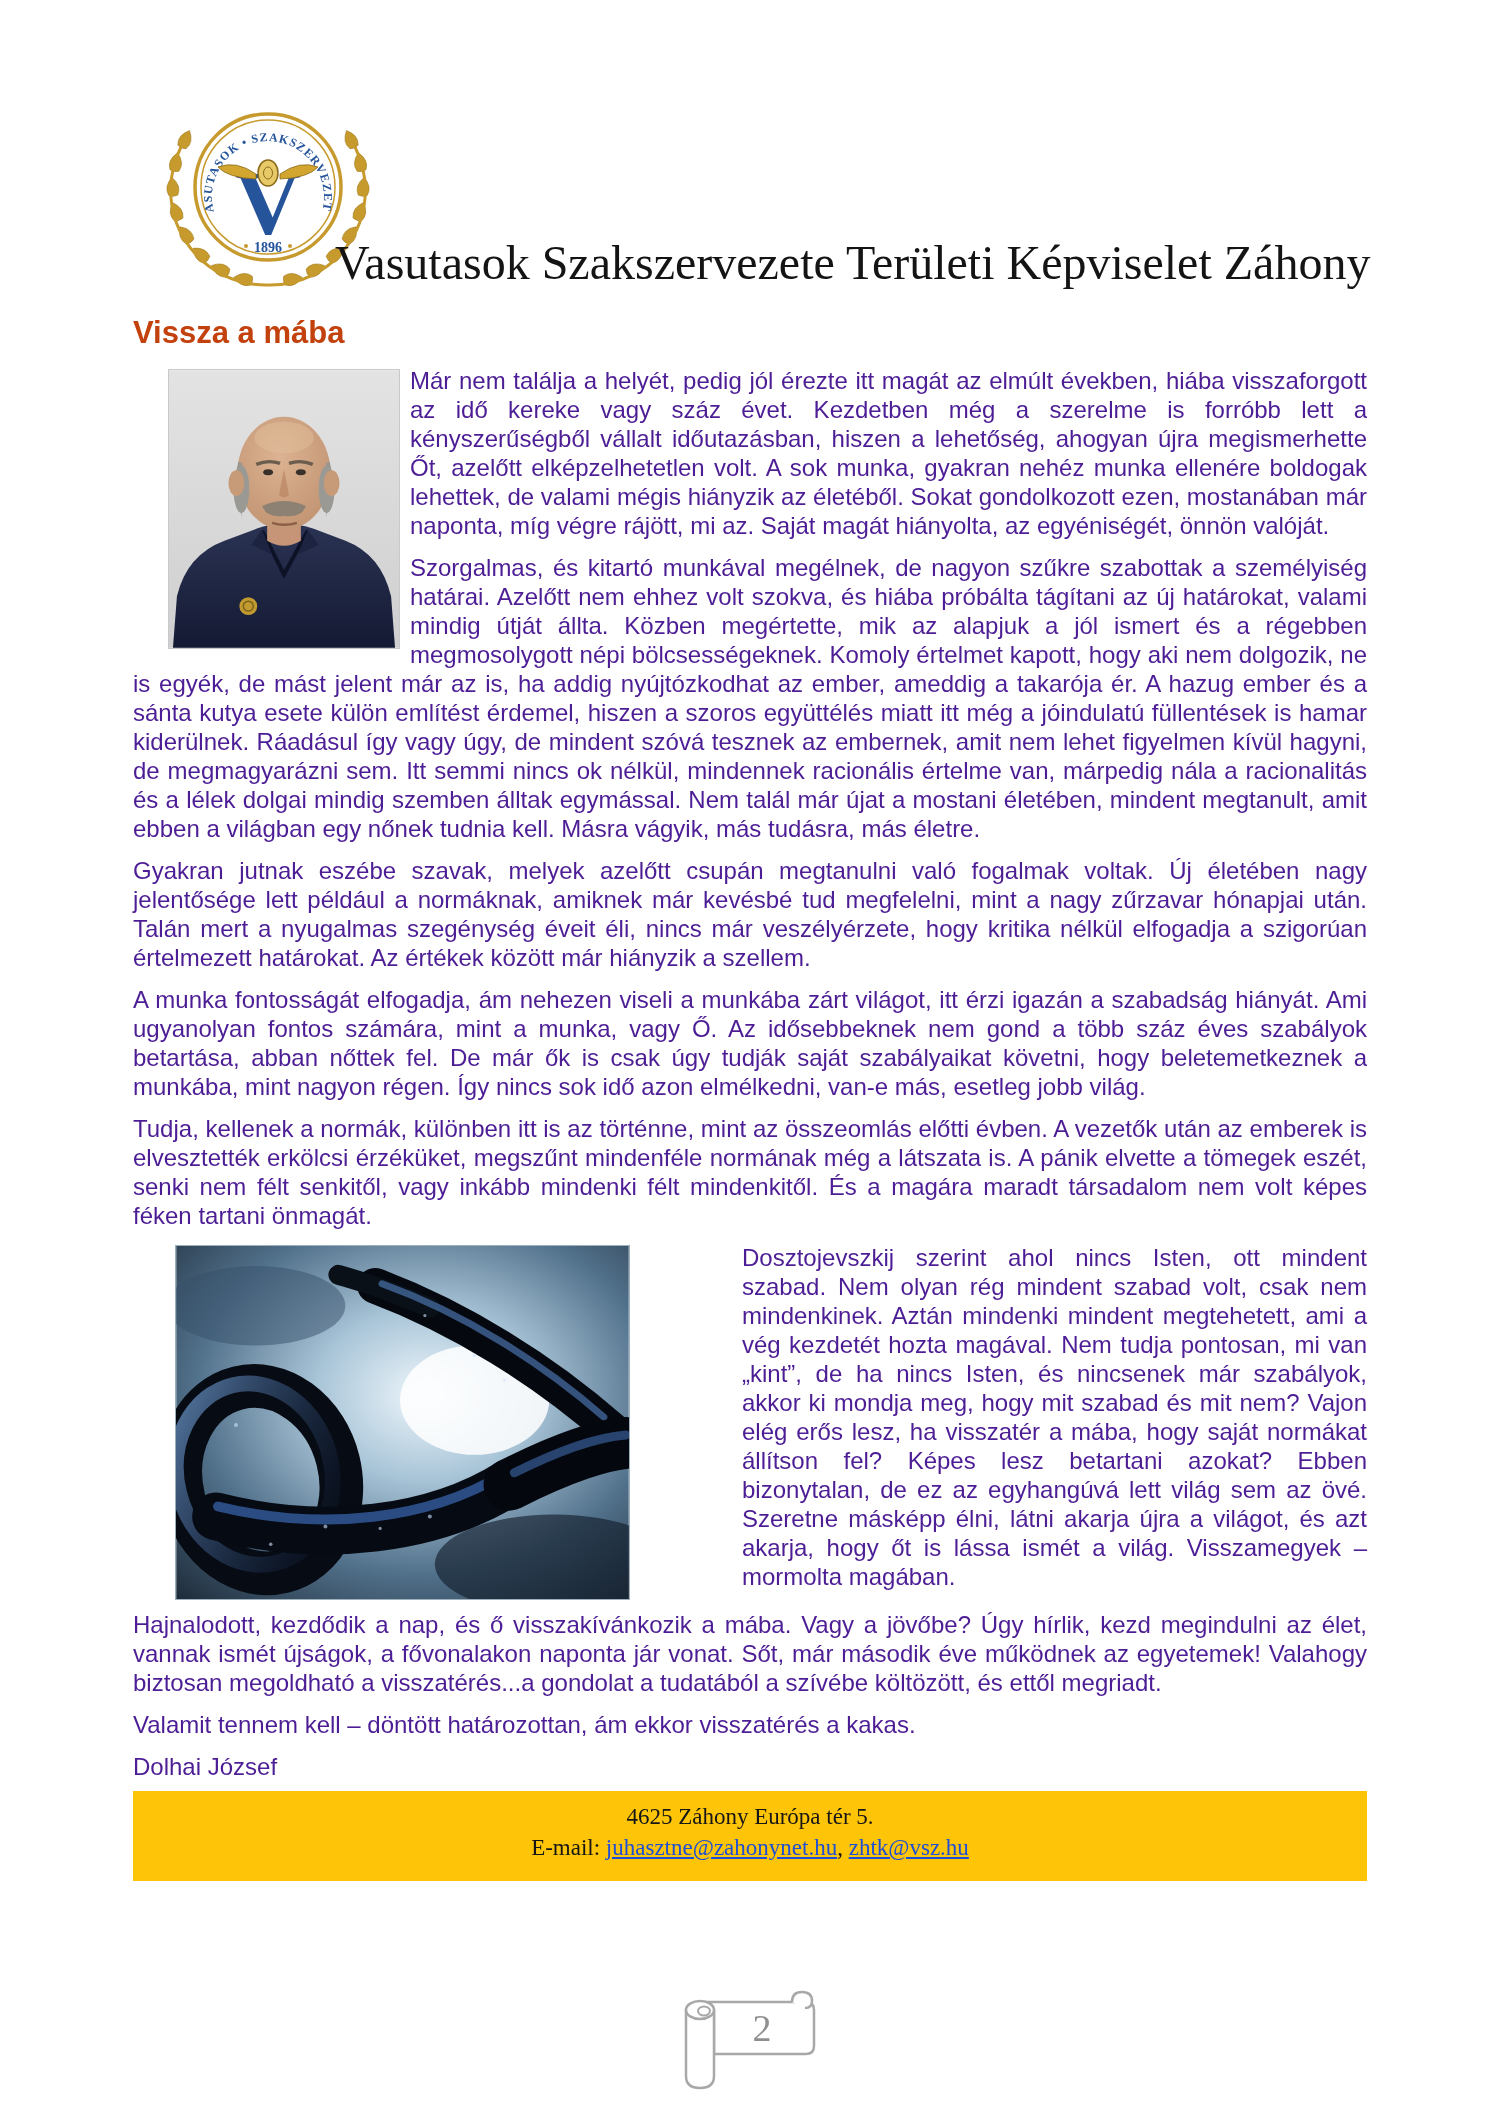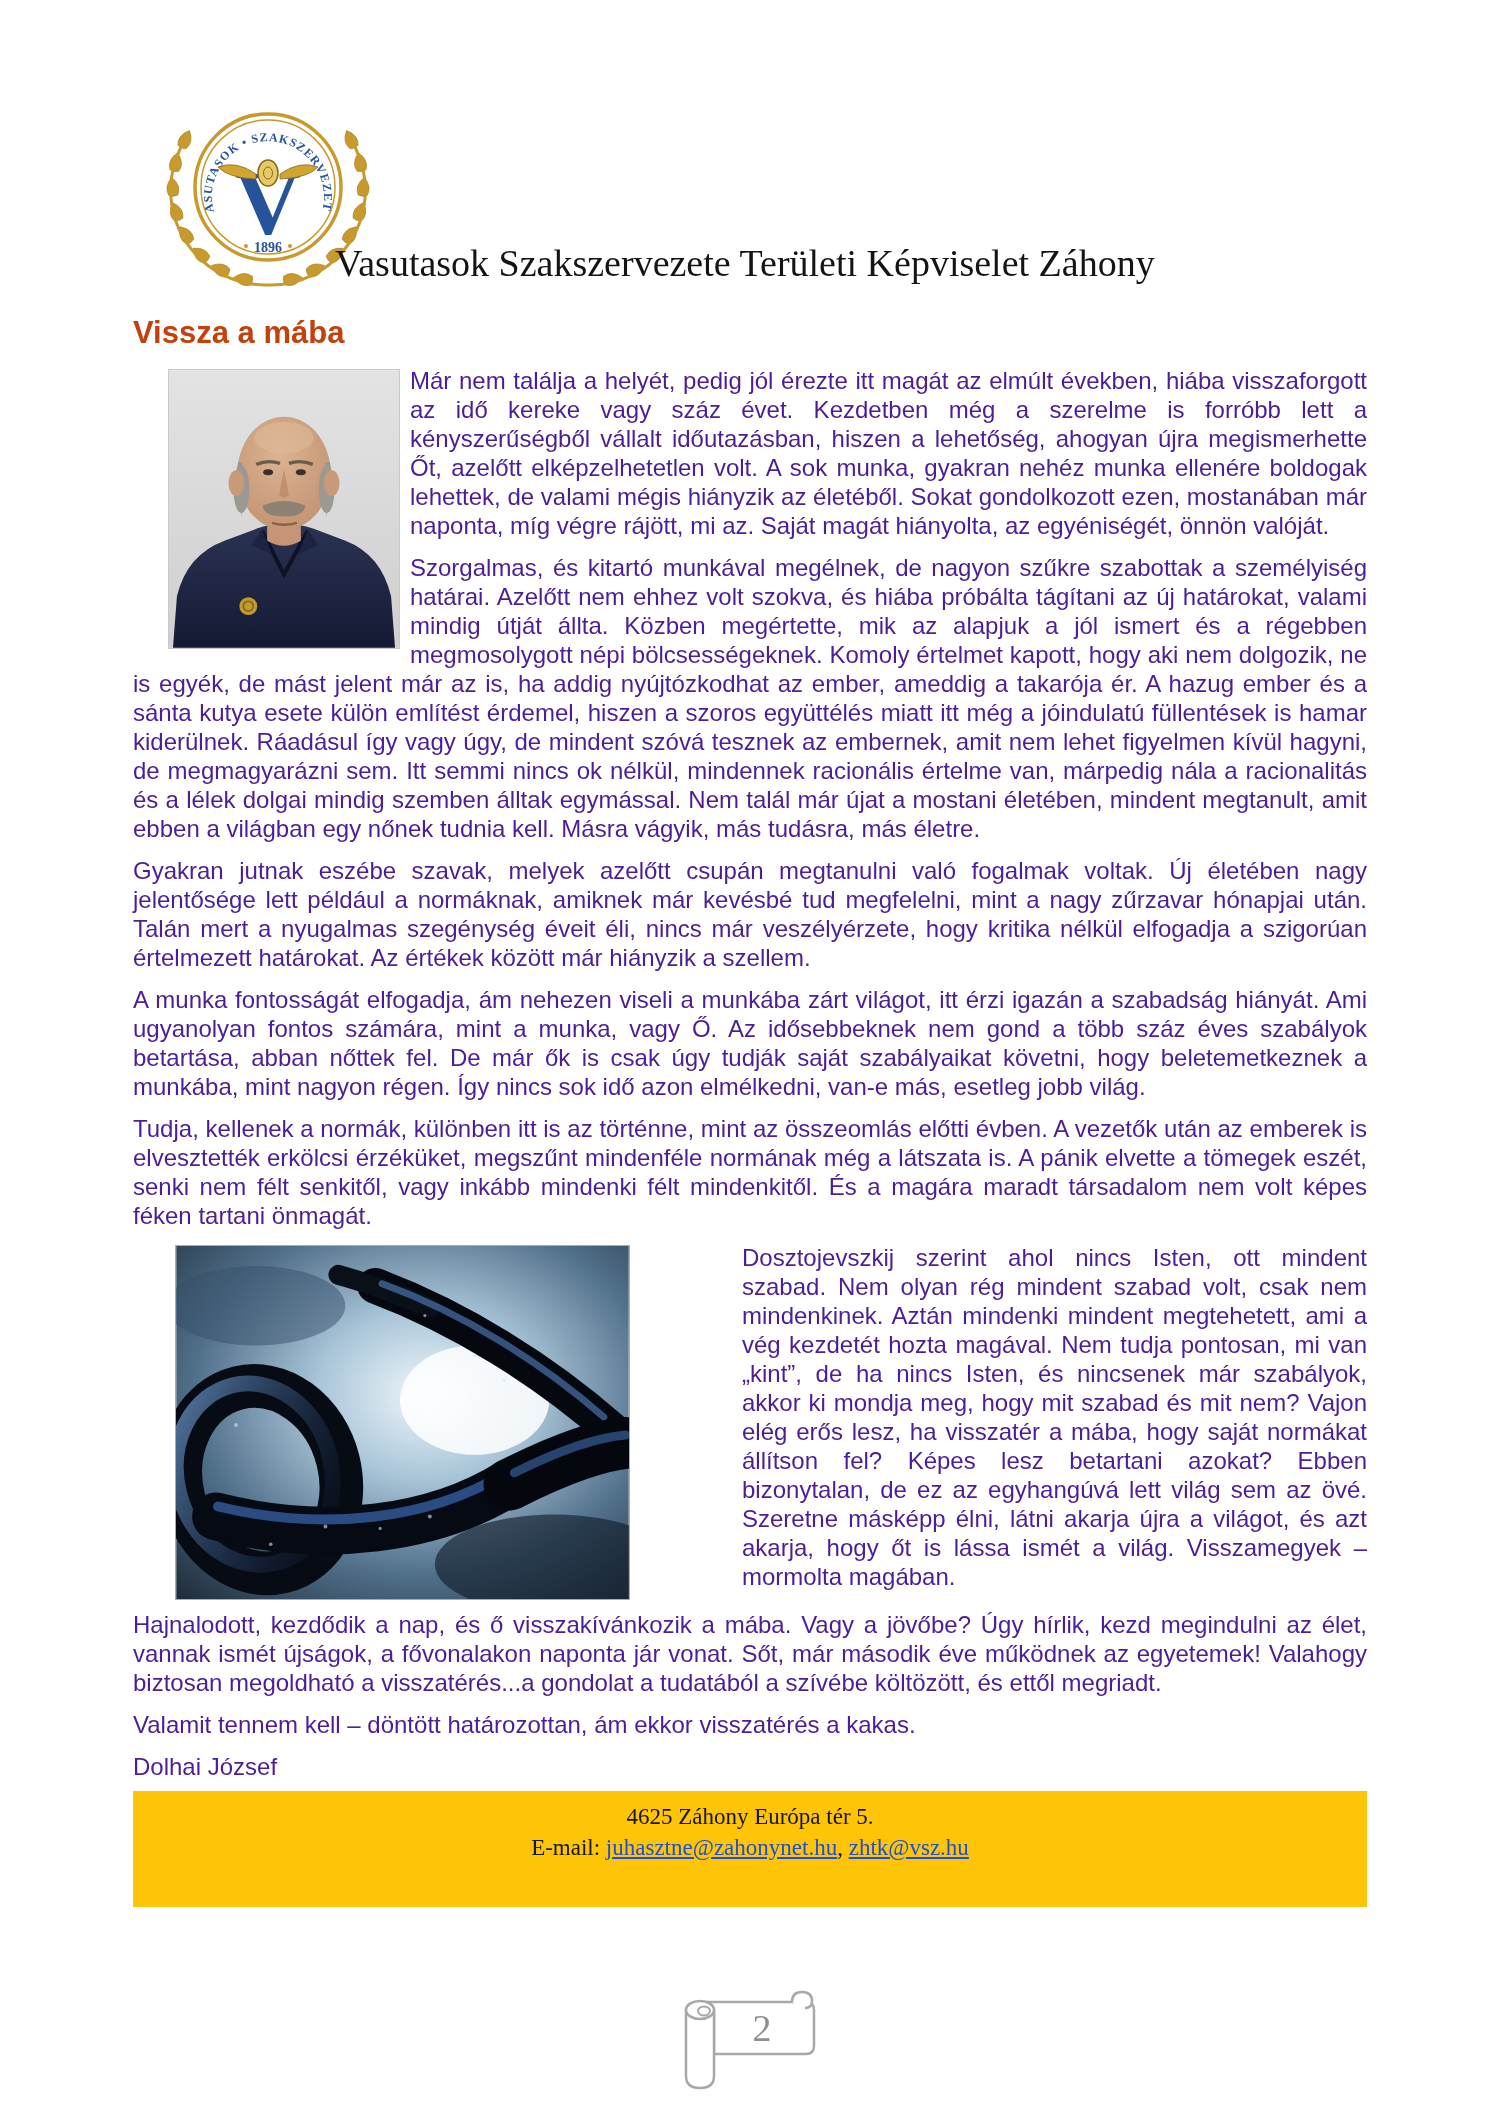--- a/index.html
+++ b/index.html
@@ -13,21 +13,21 @@
     position: relative;
   }
   .page { position: relative; width: 1500px; height: 2120px; }
 
   
   .masthead { position: relative; height: 300px; }
   .logo { position: absolute; left: 148px; top: 82px; width: 240px; height: 212px; }
   .org-title {
     position: absolute; left: 335px; top: 240px;
     margin: 0; font-family: "Liberation Serif", serif;
-    font-weight: normal; font-size: 38px; line-height: 46px; color: #141414;
+    font-weight: normal; font-size: 48px; line-height: 46px; color: #141414;
     white-space: nowrap; letter-spacing: 0px;
   }
 
   
   .article-title {
     margin: 14px 0 14px 133px;
     font-size: 31px; line-height: 38px; font-weight: bold; color: #c2410c;
   }
   .content { margin: 0 133px; }
   .content p {
@@ -40,21 +40,21 @@
   .chain-wrap { float: left; width: 457px; height: 357px; margin: 2px 110px 8px 42px; }
   .chain-wrap svg { display: block; width: 455px; height: 355px; border: 1px solid #9fb0bd; }
   .clearfix::after { content: ""; display: block; clear: both; }
   .signature { text-align: right; margin: 0 0 10px 0 !important; }
 
   
   .footer {
     margin: 8px 133px 0 133px;
     background: #FDC408;
     text-align: center;
-    padding: 10px 0 44px 0;
+    padding: 10px 0 18px 0;
     font-family: "Liberation Serif", serif;
   }
   .footer .line { font-size: 23px; line-height: 31px; color: #161616; }
   .footer a { color: #1d4ed8; text-decoration: underline; margin-top: 8px; }
 
   
   .scroll-badge { position: absolute; left: 680px; top: 1988px; width: 152px; height: 108px; z-index: 5; }
   .scroll-badge text {
     font-family: "Liberation Serif", serif; font-size: 38px; fill: #8f8f8f;
   }

